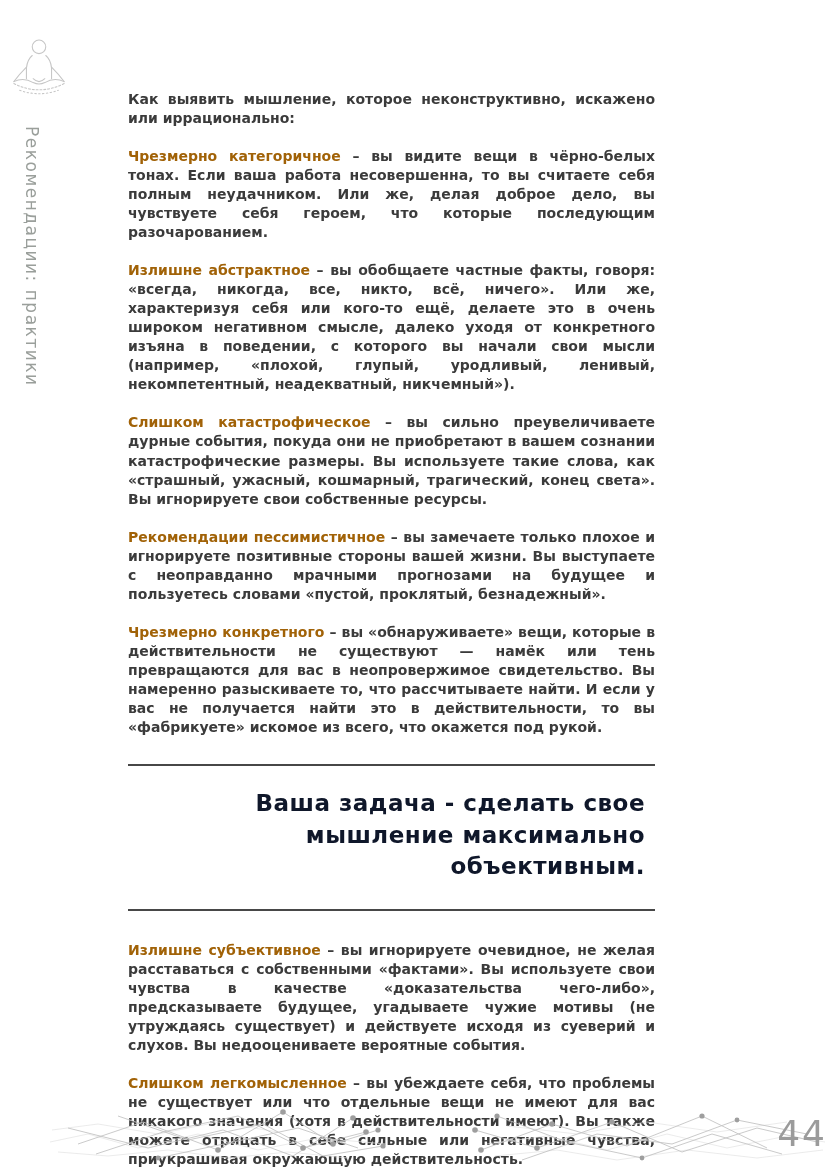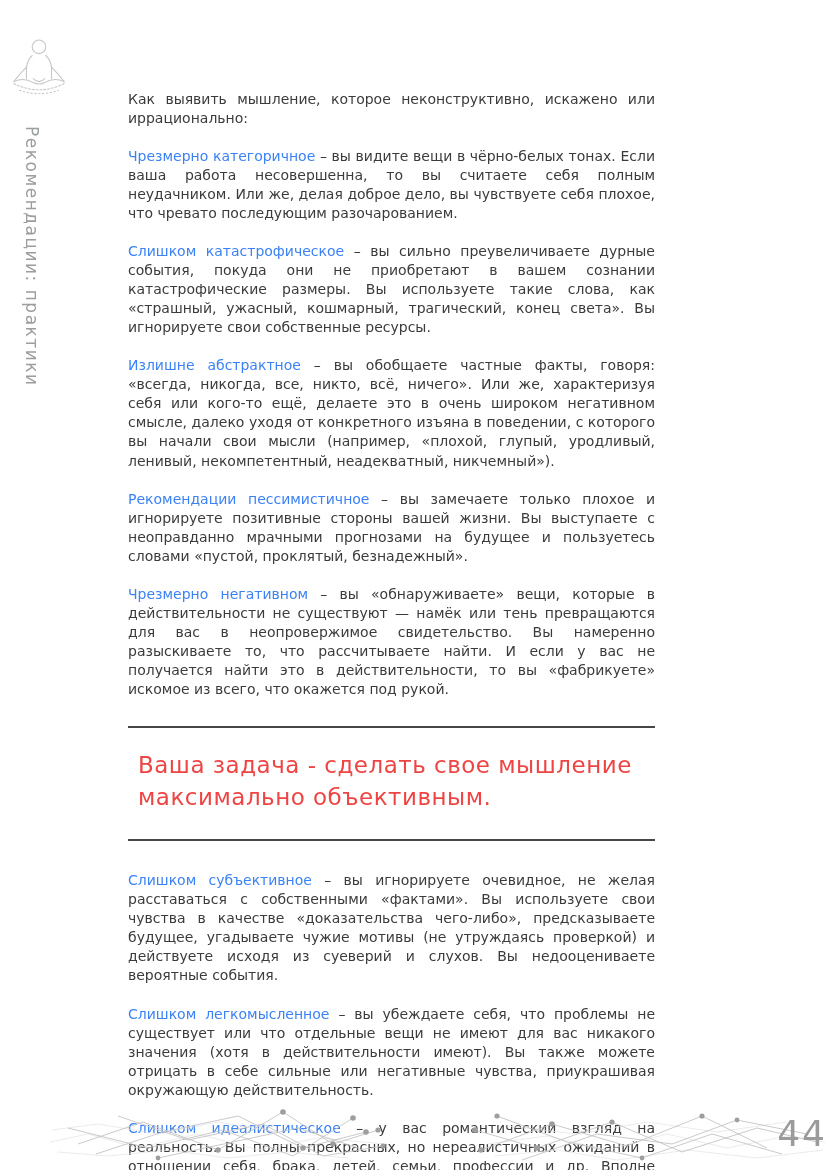--- a/index.html
+++ b/index.html
@@ -24,34 +24,34 @@
     white-space: nowrap;
   }
 
   
   .content {
     position: absolute; top: 90px; left: 128px; width: 527px;
   }
   .para {
     margin: 0 0 19px 0;
     font-size: 14px; line-height: 1.36;
-    font-weight: normal; color: #3b3b3b;
+    font-weight: bold; color: #3b3b3b;
     text-align: justify;
   }
-  .para .lead { color: #3b82f6; }
+  .para .lead { color: #a16207; }
   .para .sep  { color: #3b3b3b; }
 
   
   .quote-block { margin: 27px 0 30px 0; }
   .rule { border: 0; border-top: 2px solid #474747; height: 0; margin: 0; }
   .quote-text {
     padding: 22px 10px 26px 10px;
-    text-align: left;
+    text-align: right;
     font-size: 23px; line-height: 1.38;
-    font-weight: 400; color: #ef4444;
+    font-weight: 700; color: #0f172a;
     letter-spacing: 0.5px;
   }
 
   
   .footer {
     position: absolute; left: 0; bottom: 0;
     width: 827px; height: 68px;
   }
   .plexus { position: absolute; bottom: 2px; }
   .plexus.left  { left: 48px; }
@@ -81,57 +81,57 @@
   <div class="vertical-label">Рекомендации: практики</div>
 </aside>
 
 <main class="content">
 
   <p class="para">Как выявить мышление, которое неконструктивно, искажено или иррационально:</p>
 
   <p class="para">
     <span class="lead">Чрезмерно категоричное</span>
     <span class="sep">–</span>
-    <span>вы видите вещи в чёрно-белых тонах. Если ваша работа несовершенна, то вы считаете себя полным неудачником. Или же, делая доброе дело, вы чувствуете себя плохое, что чревато последующим разочарованием.</span>
+    <span>вы видите вещи в чёрно-белых тонах. Если ваша работа несовершенна, то вы считаете себя полным неудачником. Или же, делая доброе дело, вы чувствуете себя героем, что которые последующим разочарованием.</span>
+  </p>
+
+  <p class="para">
+    <span class="lead">Излишне абстрактное</span>
+    <span class="sep">–</span>
+    <span>вы обобщаете частные факты, говоря: «всегда, никогда, все, никто, всё, ничего». Или же, характеризуя себя или кого-то ещё, делаете это в очень широком негативном смысле, далеко уходя от конкретного изъяна в поведении, с которого вы начали свои мысли (например, «плохой, глупый, уродливый, ленивый, некомпетентный, неадекватный, никчемный»).</span>
   </p>
 
   <p class="para">
     <span class="lead">Слишком катастрофическое</span>
     <span class="sep">–</span>
     <span>вы сильно преувеличиваете дурные события, покуда они не приобретают в вашем сознании катастрофические размеры. Вы используете такие слова, как «страшный, ужасный, кошмарный, трагический, конец света». Вы игнорируете свои собственные ресурсы.</span>
   </p>
 
   <p class="para">
-    <span class="lead">Излишне абстрактное</span>
-    <span class="sep">–</span>
-    <span>вы обобщаете частные факты, говоря: «всегда, никогда, все, никто, всё, ничего». Или же, характеризуя себя или кого-то ещё, делаете это в очень широком негативном смысле, далеко уходя от конкретного изъяна в поведении, с которого вы начали свои мысли (например, «плохой, глупый, уродливый, ленивый, некомпетентный, неадекватный, никчемный»).</span>
-  </p>
-
-  <p class="para">
     <span class="lead">Рекомендации пессимистичное</span>
     <span class="sep">–</span>
     <span>вы замечаете только плохое и игнорируете позитивные стороны вашей жизни. Вы выступаете с неоправданно мрачными прогнозами на будущее и пользуетесь словами «пустой, проклятый, безнадежный».</span>
   </p>
 
   <p class="para">
-    <span class="lead">Чрезмерно негативном</span>
+    <span class="lead">Чрезмерно конкретного</span>
     <span class="sep">–</span>
     <span>вы «обнаруживаете» вещи, которые в действительности не существуют — намёк или тень превращаются для вас в неопровержимое свидетельство. Вы намеренно разыскиваете то, что рассчитываете найти. И если у вас не получается найти это в действительности, то вы «фабрикуете» искомое из всего, что окажется под рукой.</span>
   </p>
 
   <div class="quote-block">
     <div class="rule"></div>
     <div class="quote-text">Ваша задача - сделать свое мышление максимально объективным.</div>
     <div class="rule"></div>
   </div>
 
   <p class="para">
-    <span class="lead">Слишком субъективное</span>
-    <span class="sep">–</span>
-    <span>вы игнорируете очевидное, не желая расставаться с собственными «фактами». Вы используете свои чувства в качестве «доказательства чего-либо», предсказываете будущее, угадываете чужие мотивы (не утруждаясь проверкой) и действуете исходя из суеверий и слухов. Вы недооцениваете вероятные события.</span>
+    <span class="lead">Излишне субъективное</span>
+    <span class="sep">–</span>
+    <span>вы игнорируете очевидное, не желая расставаться с собственными «фактами». Вы используете свои чувства в качестве «доказательства чего-либо», предсказываете будущее, угадываете чужие мотивы (не утруждаясь существует) и действуете исходя из суеверий и слухов. Вы недооцениваете вероятные события.</span>
   </p>
 
   <p class="para">
     <span class="lead">Слишком легкомысленное</span>
     <span class="sep">–</span>
     <span>вы убеждаете себя, что проблемы не существует или что отдельные вещи не имеют для вас никакого значения (хотя в действительности имеют). Вы также можете отрицать в себе сильные или негативные чувства, приукрашивая окружающую действительность.</span>
   </p>
 
   <p class="para">
     <span class="lead">Слишком идеалистическое</span>

